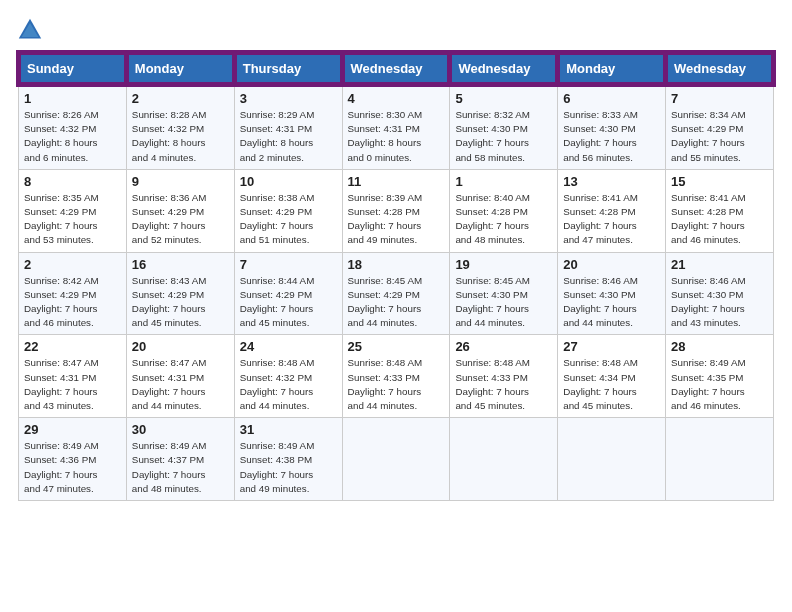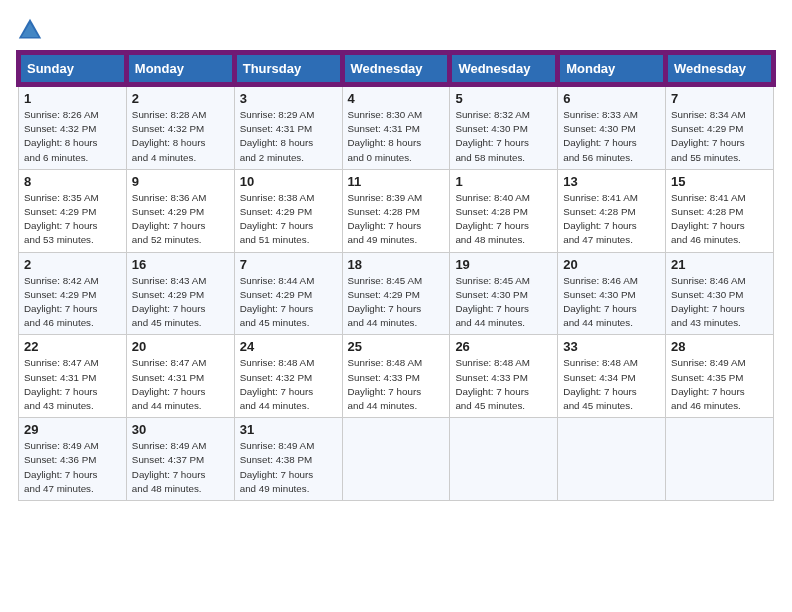--- a/index.html
+++ b/index.html
@@ -229,21 +229,21 @@
         </td>
         <td>
           <span class="day-number">25</span>
           <div class="day-info">Sunrise: 8:48 AM<br>Sunset: 4:33 PM<br>Daylight: 7 hours<br>and 44 minutes.</div>
         </td>
         <td>
           <span class="day-number">26</span>
           <div class="day-info">Sunrise: 8:48 AM<br>Sunset: 4:33 PM<br>Daylight: 7 hours<br>and 45 minutes.</div>
         </td>
         <td>
-          <span class="day-number">33</span>
+          <span class="day-number">27</span>
           <div class="day-info">Sunrise: 8:48 AM<br>Sunset: 4:34 PM<br>Daylight: 7 hours<br>and 45 minutes.</div>
         </td>
         <td>
           <span class="day-number">28</span>
           <div class="day-info">Sunrise: 8:49 AM<br>Sunset: 4:35 PM<br>Daylight: 7 hours<br>and 46 minutes.</div>
         </td>
       </tr>
       <tr>
         <td>
           <span class="day-number">29</span>

